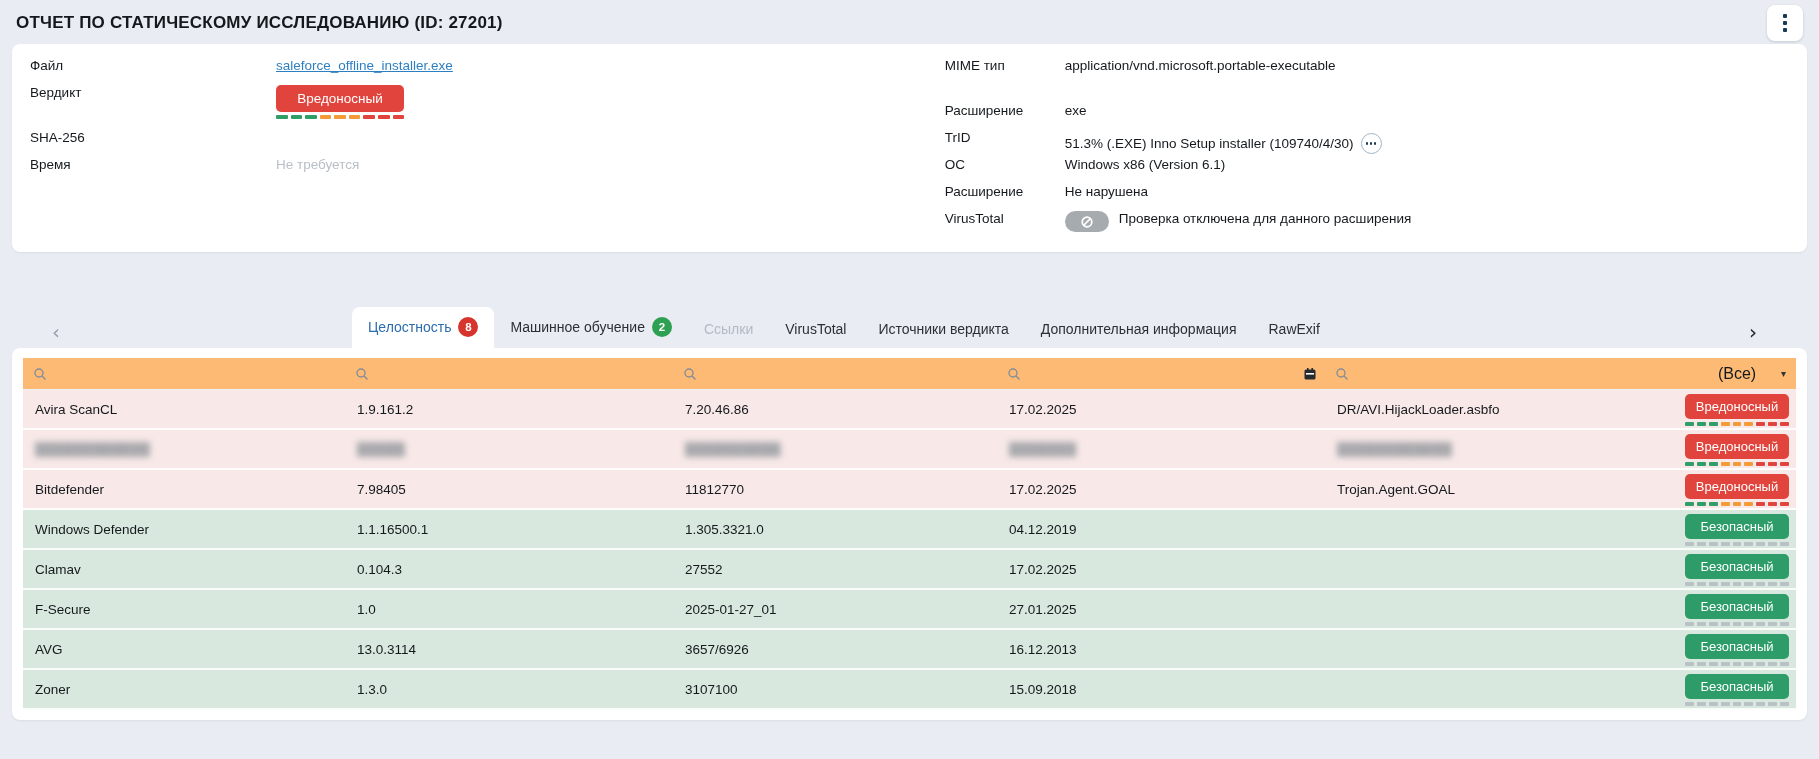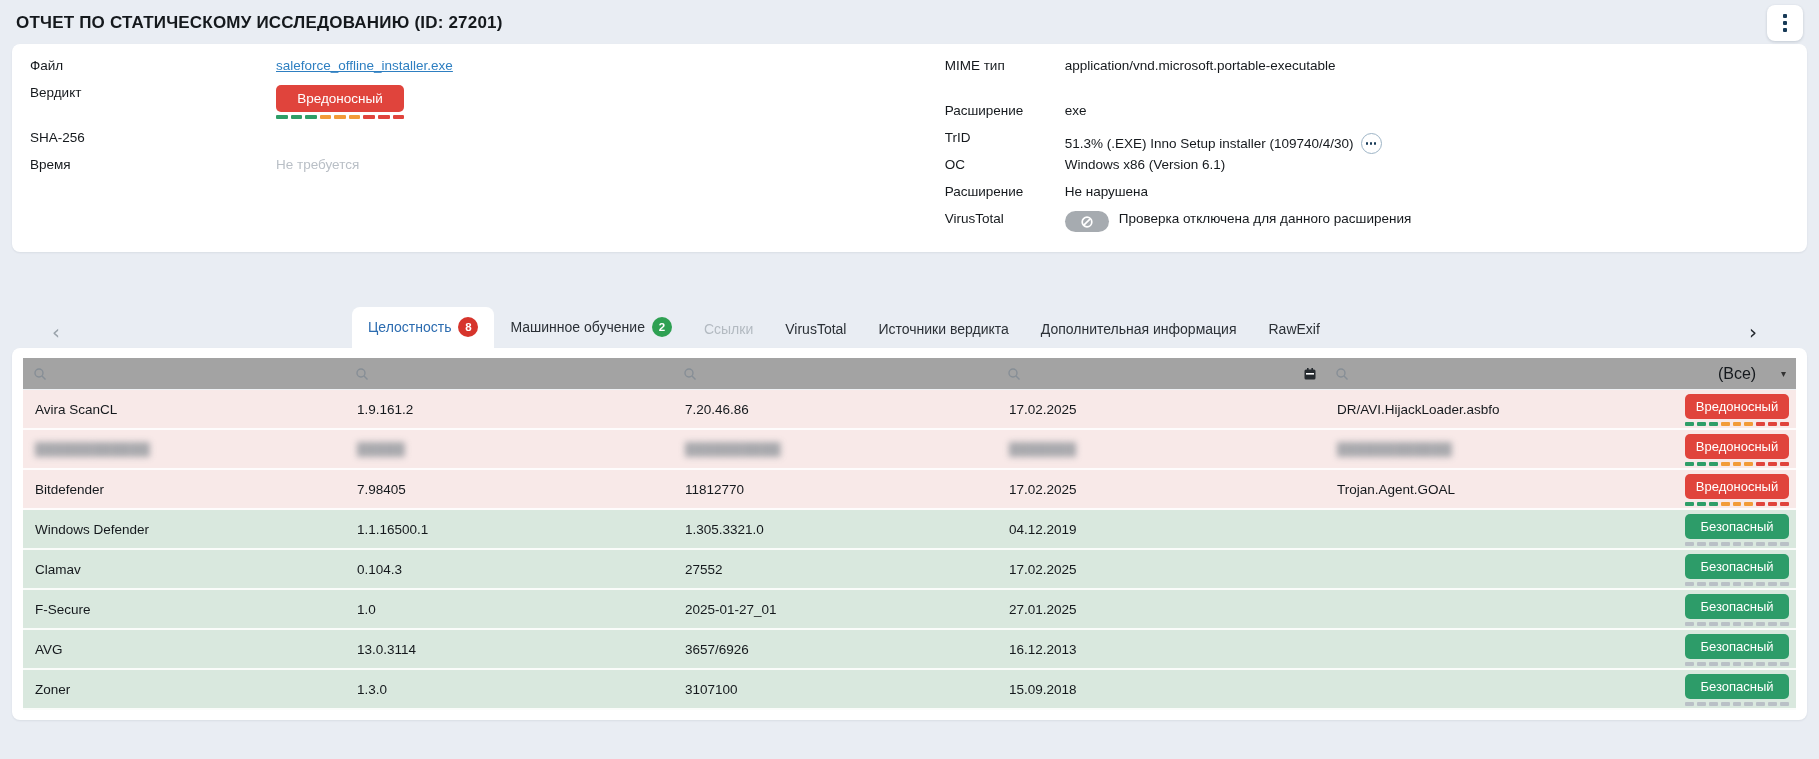--- a/index.html
+++ b/index.html
@@ -47,21 +47,21 @@
   .tab.disabled { color:#b3bac1; }
   .tab-badge { min-width:20px; height:20px; border-radius:10px; color:#fff; font-size:11.5px; font-weight:700; display:inline-flex; align-items:center; justify-content:center; padding:0 6px; }
 
   
   .table-card { margin:0 12px; background:#fff; border-radius:8px; box-shadow:0 1px 2px rgba(20,40,60,.08); padding:10px 11px; }
   .gtable { --cols:322px 328px 324px 328px 353px 1fr; }
   .thead { display:grid; grid-template-columns:var(--cols); background:#54717e; color:#fff; height:30px; align-items:center; border-radius:3px 3px 0 0; font-size:13px; }
   .th { text-align:center; position:relative; }
   .th + .th::before { content:""; position:absolute; left:0; top:7px; bottom:7px; width:1px; background:rgba(255,255,255,.45); }
   .sort-arrow { margin-left:4px; font-size:12px; }
-  .tfilter { display:grid; grid-template-columns:var(--cols); height:32px; align-items:center; background:#a3a3a3; border-bottom:1px solid #eef1f4; }
+  .tfilter { display:grid; grid-template-columns:var(--cols); height:32px; align-items:center; background:#fdba74; border-bottom:1px solid #eef1f4; }
   .tf { display:flex; align-items:center; height:100%; padding:0 10px; gap:6px; position:relative; }
   .tf input { border:none; outline:none; flex:1; min-width:0; font-size:13px; background:transparent; }
   .tf.center { justify-content:center; }
   .caret { position:absolute; right:10px; font-size:10px; color:#333; }
   .cal-btn { position:absolute; right:8px; background:none; border:none; cursor:pointer; display:flex; }
   .trow { display:grid; grid-template-columns:var(--cols); height:40px; align-items:center; font-size:13.5px; border-bottom:2px solid rgba(255,255,255,.85); }
   .row-bad  { background:#f8e9e8; }
   .row-good { background:#d9e8de; }
   .td { padding:0 12px; white-space:nowrap; overflow:hidden; }
   .td.blurred { filter:blur(3px); color:#8d9399; opacity:.75; }

